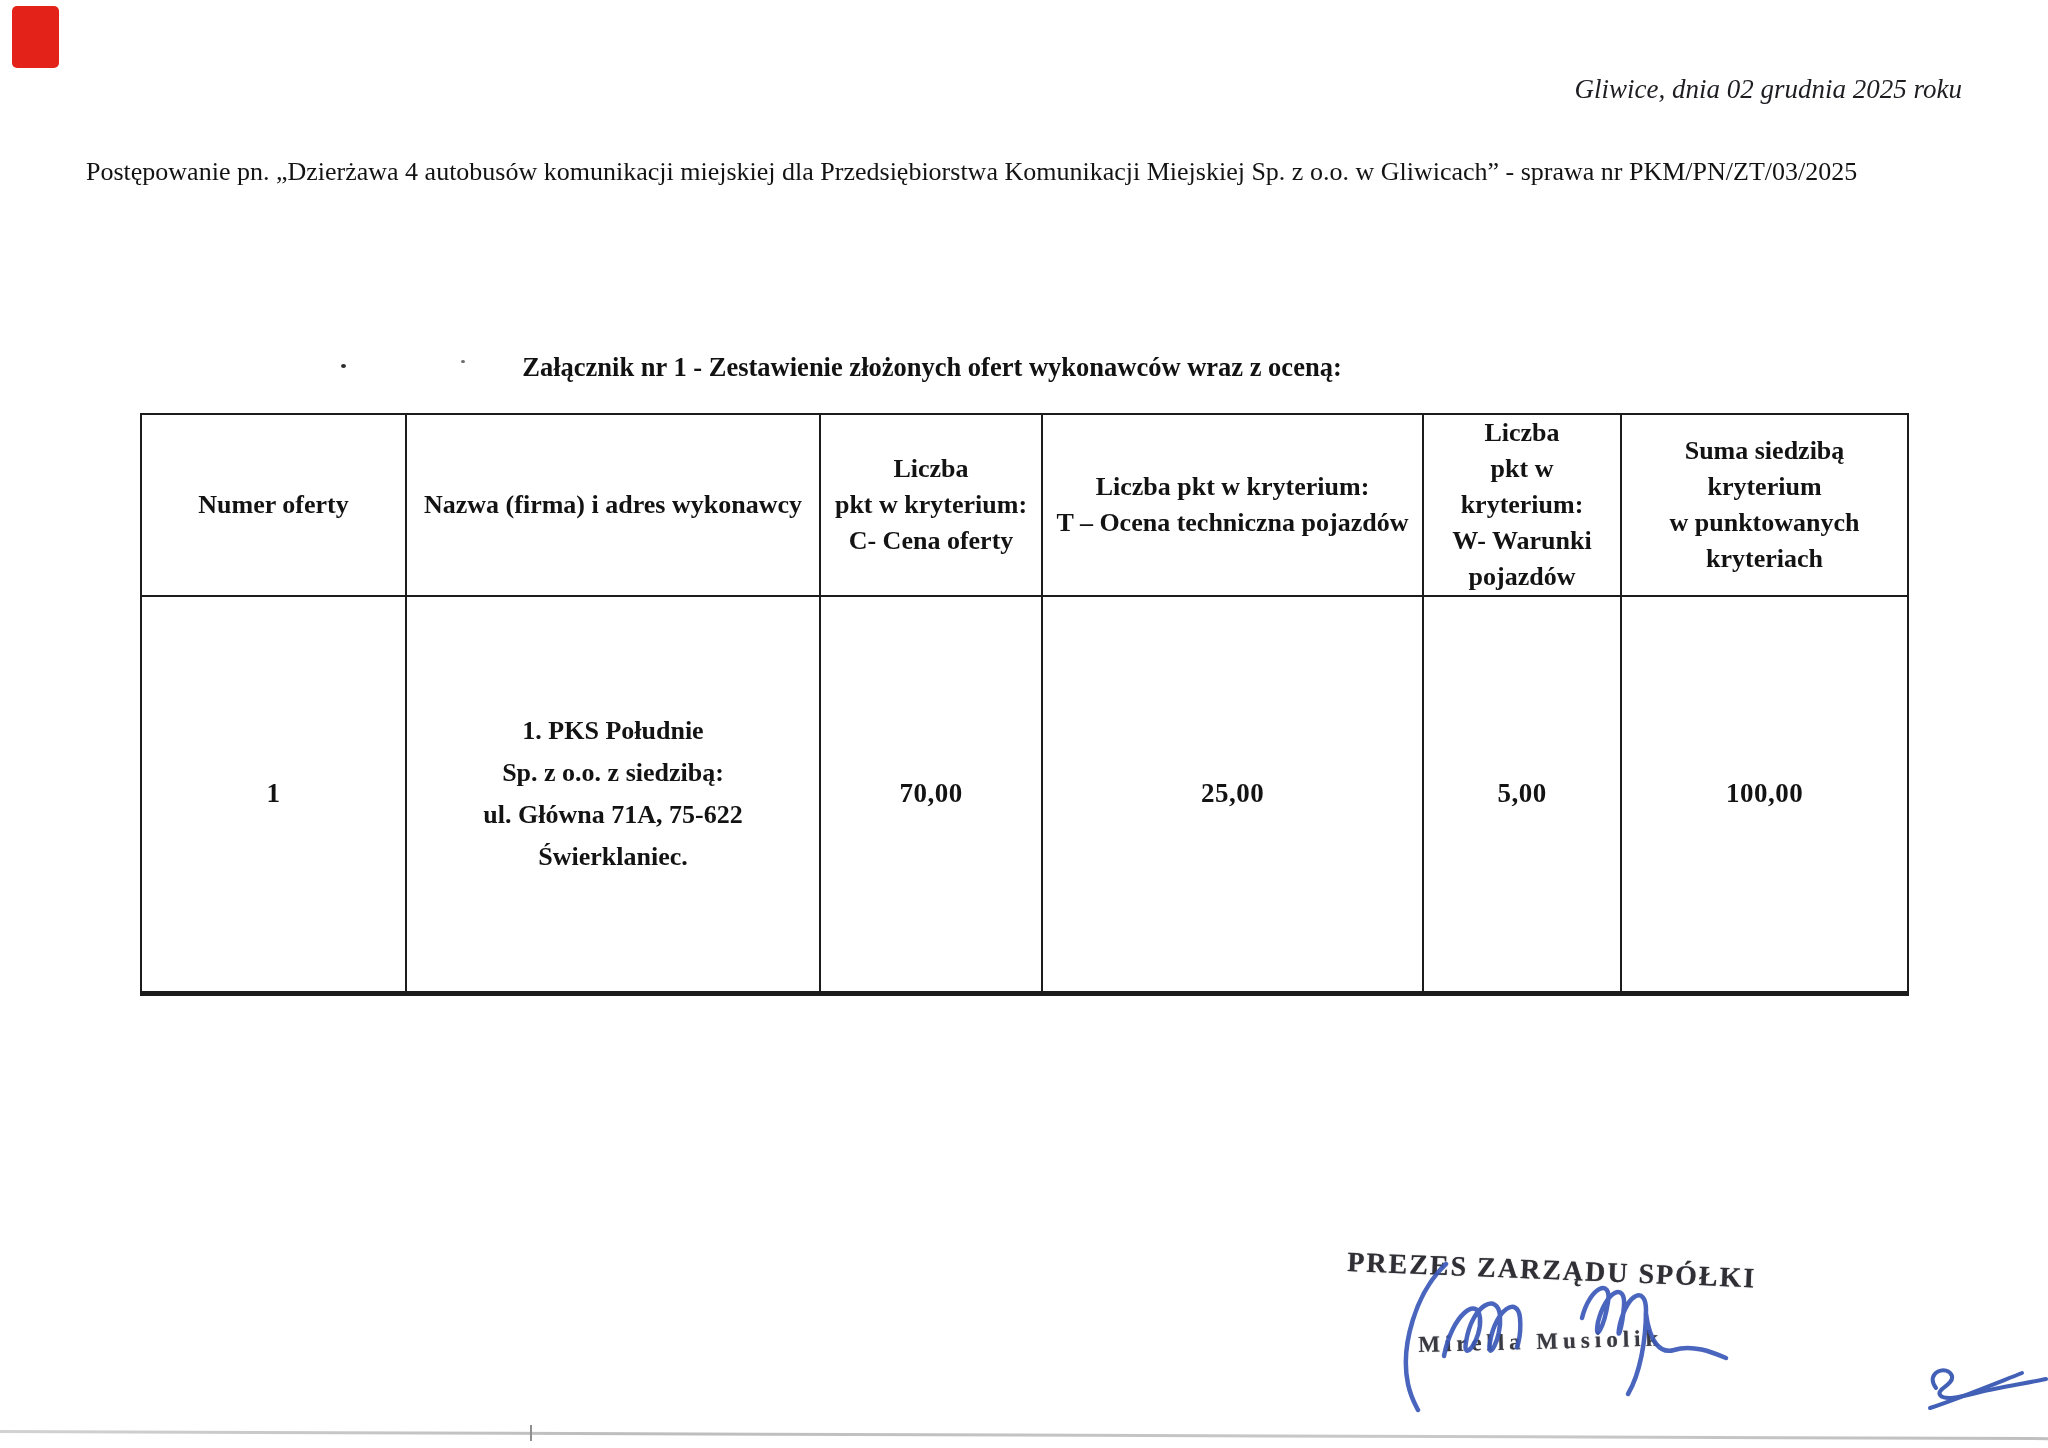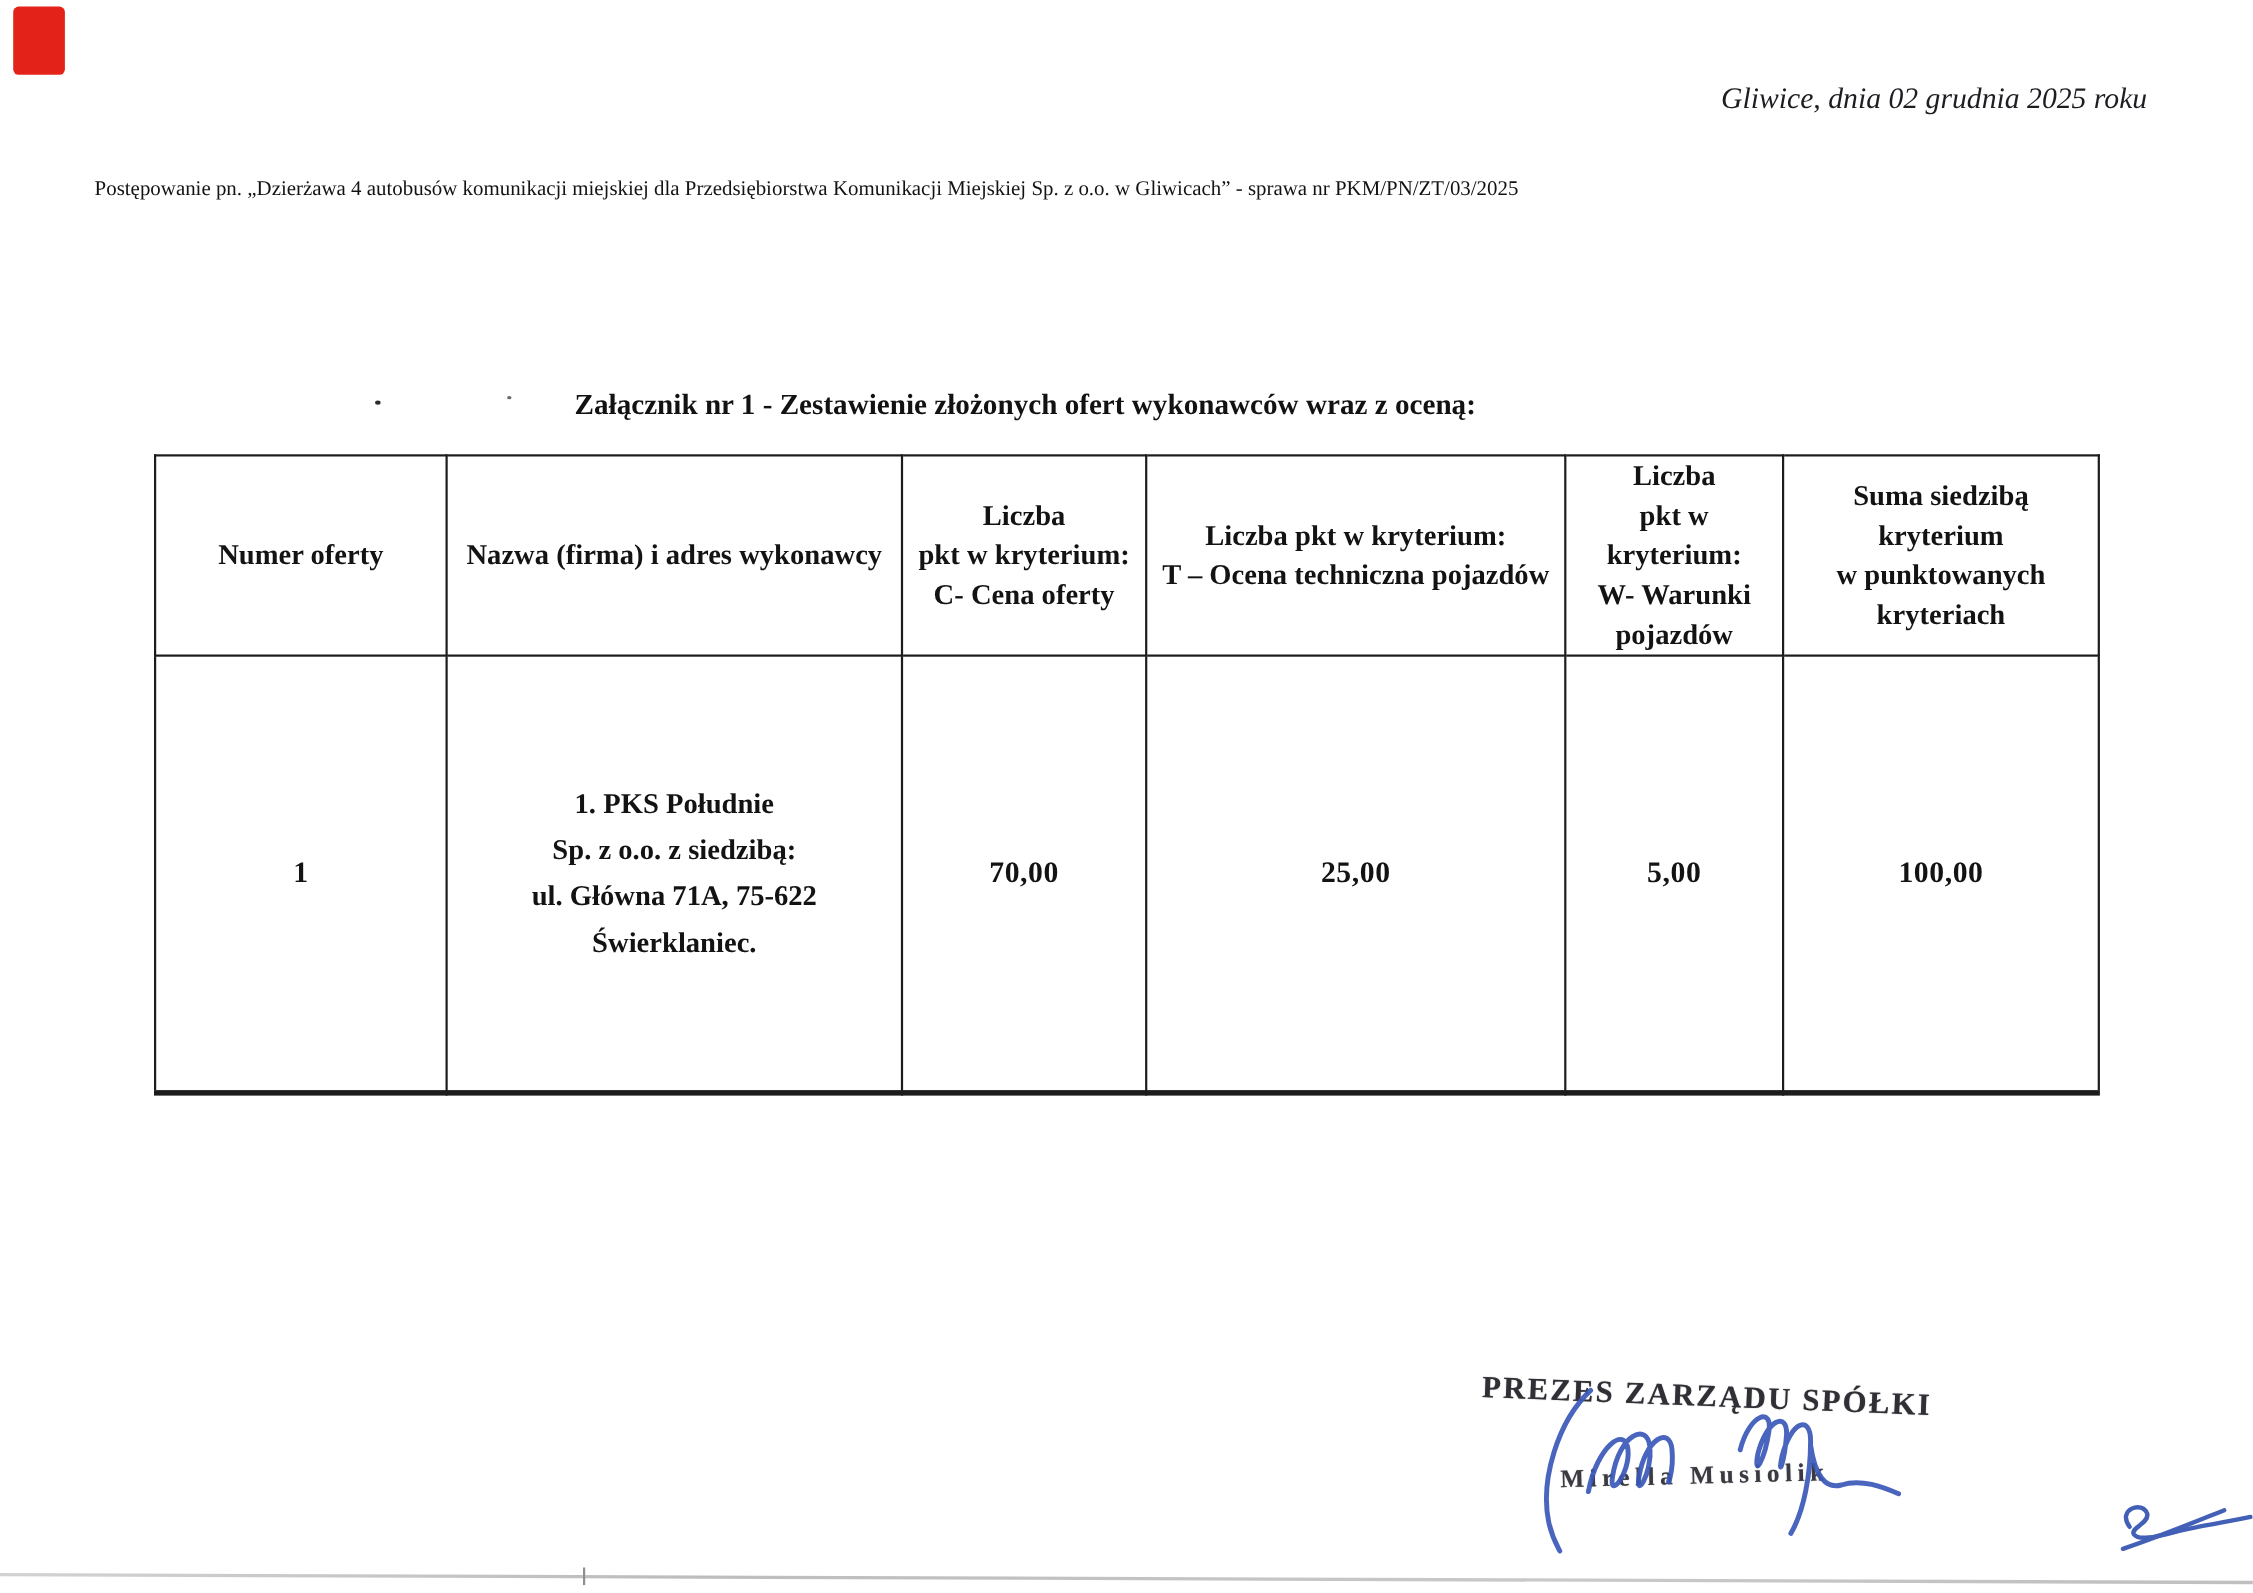--- a/index.html
+++ b/index.html
@@ -16,31 +16,31 @@
   .abs { position: absolute; }
 
   
   .corner-mark {
     left: 12px; top: 6px; width: 47px; height: 62px;
     background: #e3231a; border-radius: 5px;
   }
 
   
   .date-line {
-    top: 74px; right: 96px;
+    top: 74px; right: 86px;
     font-style: italic;
     font-size: 27px;
     white-space: nowrap;
     color: #1d1d22;
   }
 
   
   .intro {
     left: 86px; top: 148px;
-    font-size: 19px;
+    font-size: 26px;
     line-height: 47px;
     color: #131313;
   }
   .intro .line { white-space: nowrap; }
 
   
   .attachment-title {
     left: 0; top: 352px; width: 1864px;
     text-align: center;
     font-weight: bold;

